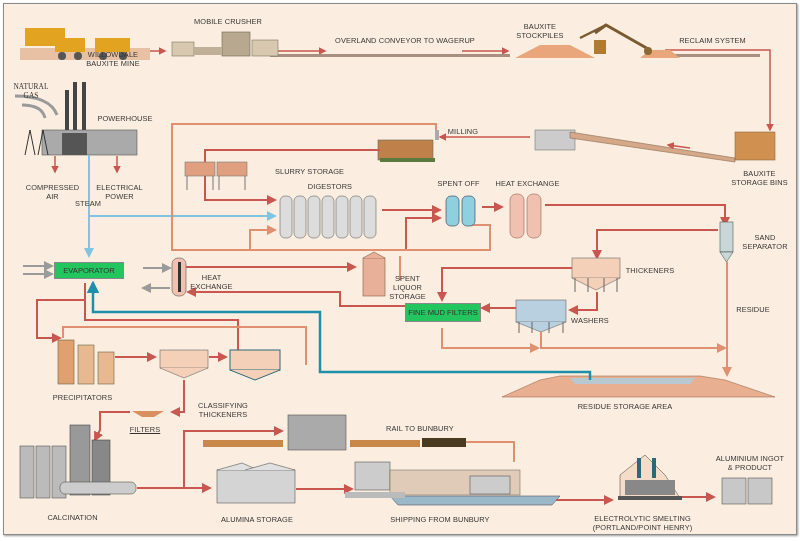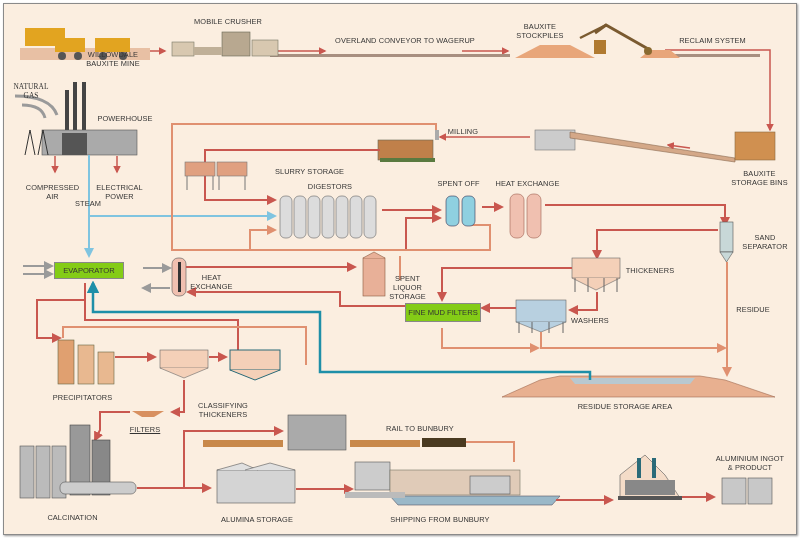--- a/index.html
+++ b/index.html
@@ -1,21 +1,21 @@
 <!DOCTYPE html>
 <html><head>
 <meta charset="utf-8">
 <style>
   html,body{margin:0;padding:0;background:#ffffff;}
   body{width:800px;height:541px;overflow:hidden;font-family:"Liberation Sans",sans-serif;}
   #stage{position:absolute;left:0;top:0;width:800px;height:541px;}
   .frame{position:absolute;left:3px;top:3px;width:792px;height:530px;background:#fbeee0;border:1px solid #8a8a8a;box-shadow:1px 1px 2px #999;}
   svg{position:absolute;left:0;top:0;}
   .lbl{position:absolute;font-size:7.4px;color:#333;text-align:center;line-height:9px;white-space:pre-line;letter-spacing:0.1px;}
-  .box{position:absolute;background:#84cc16;border:1px solid #888;font-size:7.6px;color:#333;display:flex;align-items:center;justify-content:center;}
+  .box{position:absolute;background:#22c55e;border:1px solid #888;font-size:7.6px;color:#333;display:flex;align-items:center;justify-content:center;}
 </style>
 </head>
 <body>
 
 <div id="stage">
   <div class="frame"></div>
 
   <svg width="800" height="541" viewBox="0 0 800 541">
     <defs>
       <marker id="ar" viewBox="0 0 10 10" refX="8" refY="5" markerWidth="5" markerHeight="5" orient="auto">
@@ -299,15 +299,17 @@
   <div class="lbl" style="left:728px;top:305px;width:50px;">RESIDUE</div>
   <div class="lbl" style="left:570px;top:402px;width:110px;">RESIDUE STORAGE AREA</div>
   <div class="lbl" style="left:45px;top:393px;width:75px;">PRECIPITATORS</div>
   <div class="lbl" style="left:188px;top:401px;width:70px;">CLASSIFYING
 THICKENERS</div>
   <div class="lbl" style="left:125px;top:425px;width:40px;text-decoration:underline;">FILTERS</div>
   <div class="lbl" style="left:35px;top:513px;width:75px;">CALCINATION</div>
   <div class="lbl" style="left:212px;top:515px;width:90px;">ALUMINA STORAGE</div>
   <div class="lbl" style="left:380px;top:424px;width:80px;">RAIL TO BUNBURY</div>
   <div class="lbl" style="left:385px;top:515px;width:110px;">SHIPPING FROM BUNBURY</div>
+  <div class="lbl" style="left:585px;top:514px;width:115px;">ELECTROLYTIC SMELTING
+(PORTLAND/POINT HENRY)</div>
   <div class="lbl" style="left:705px;top:454px;width:90px;">ALUMINIUM INGOT
 &amp; PRODUCT</div>
 </div>
 
 </body></html>

